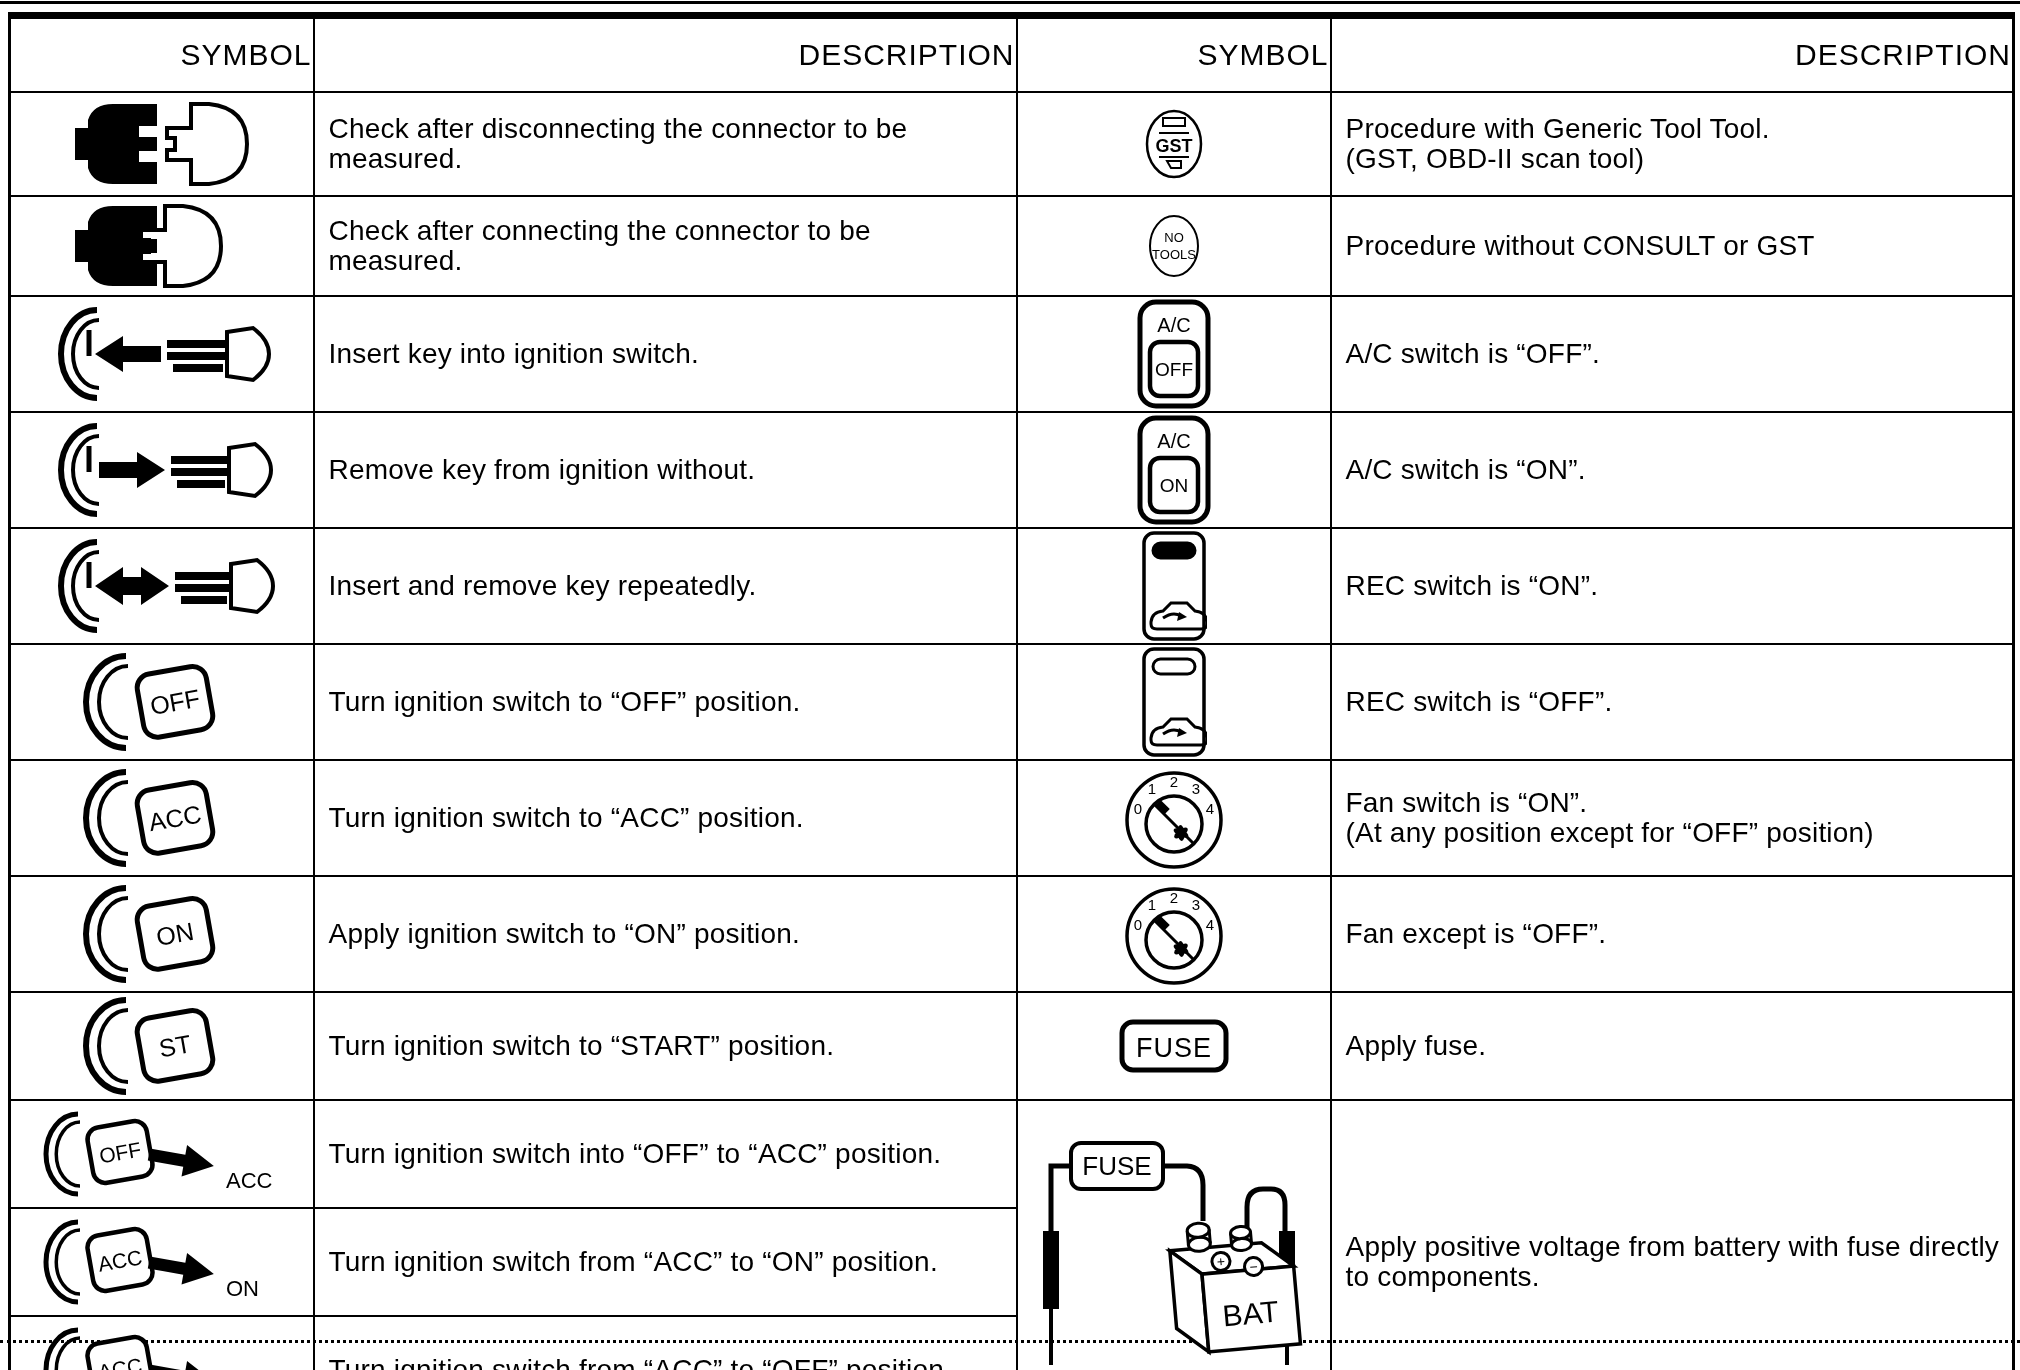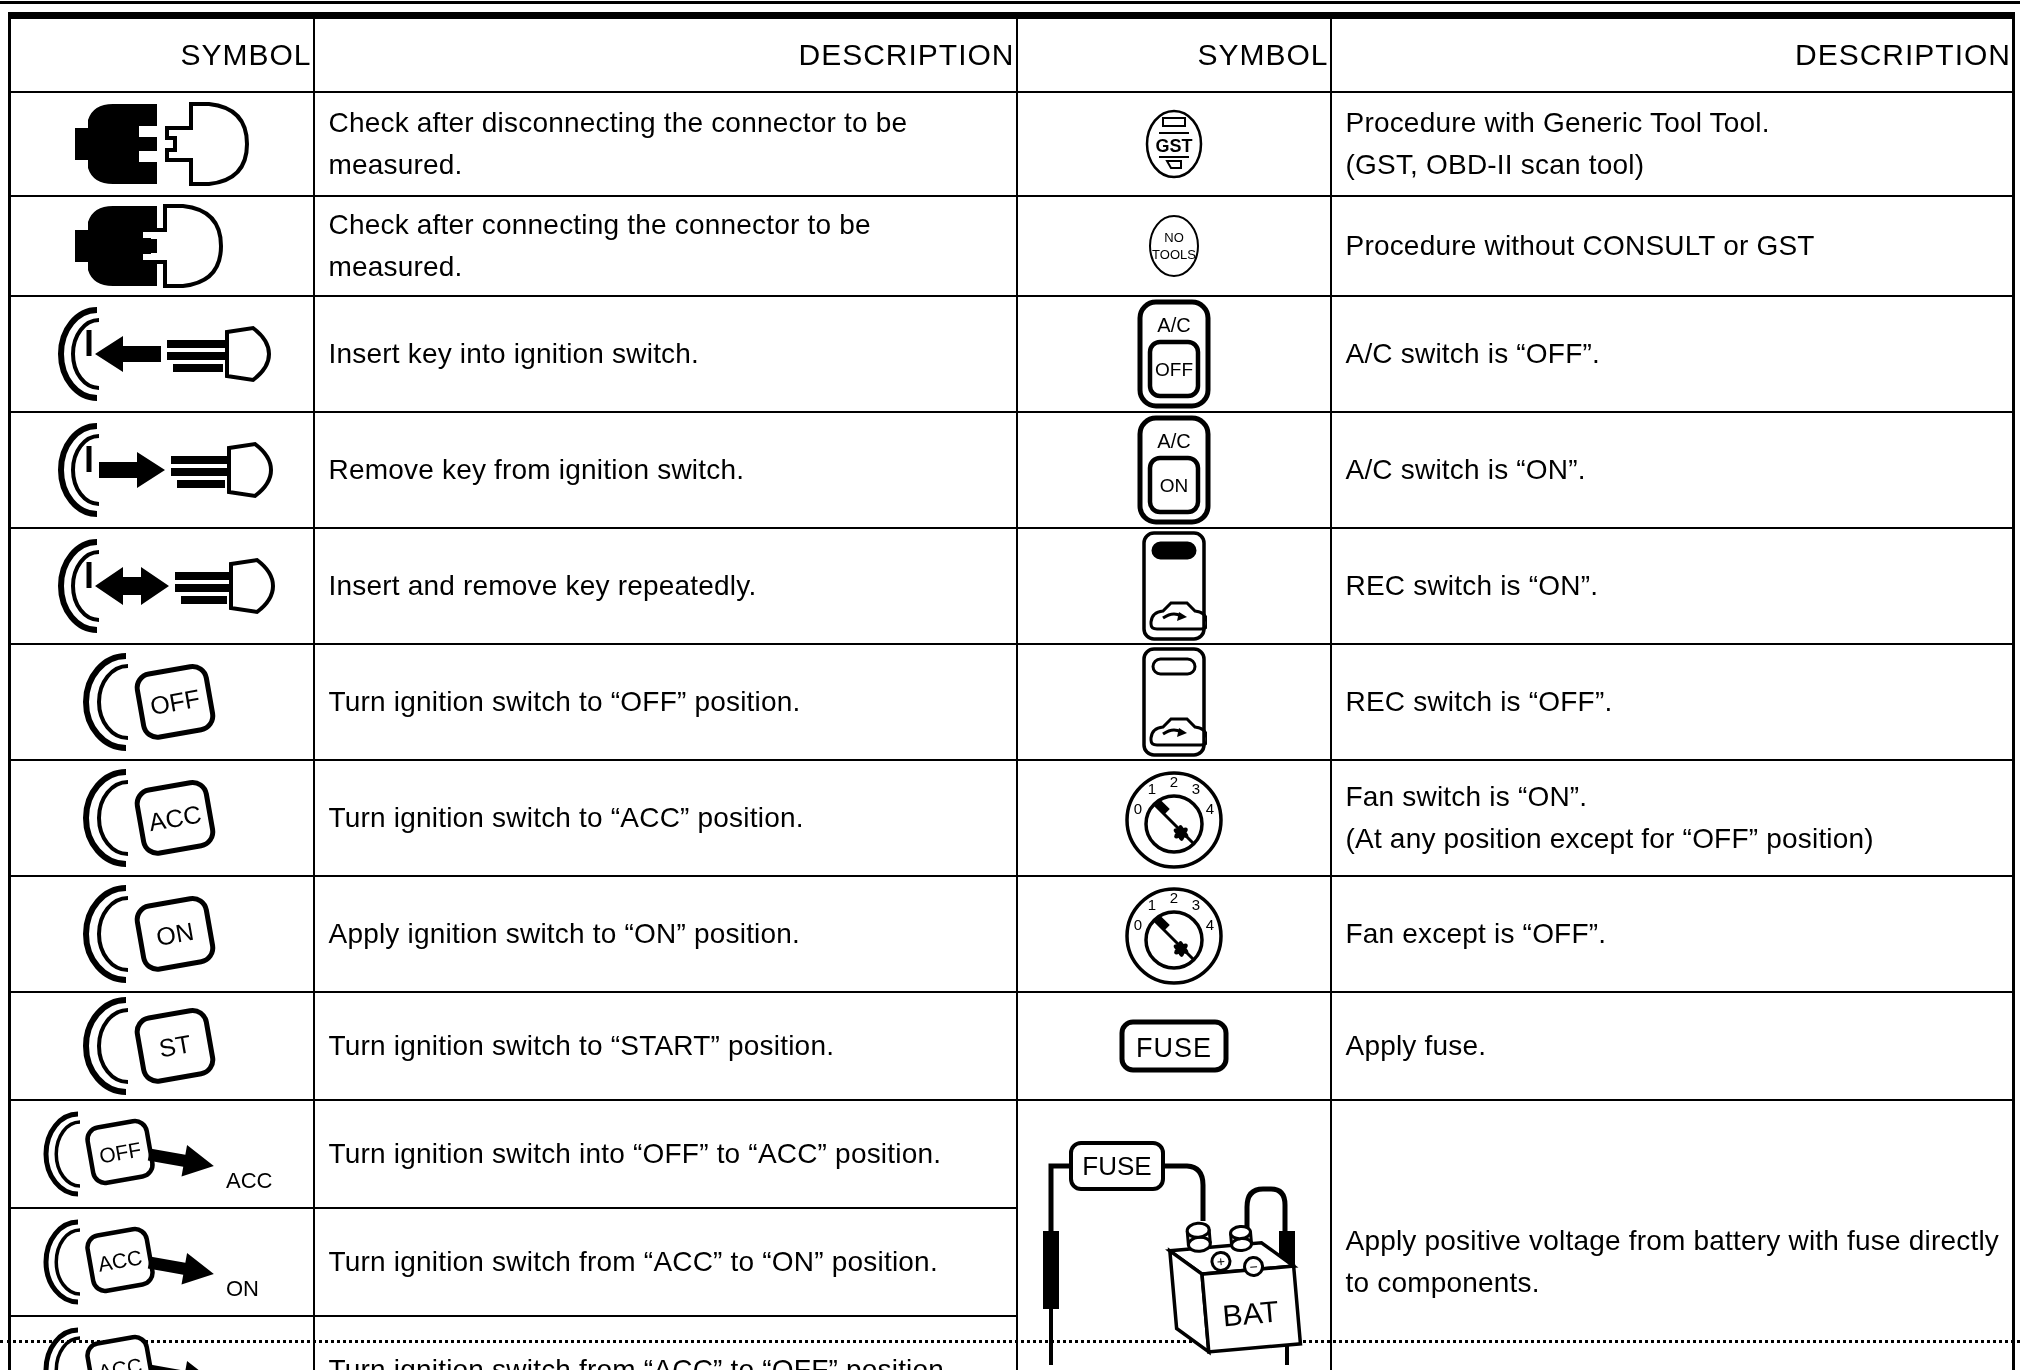--- a/index.html
+++ b/index.html
@@ -10,21 +10,21 @@
   table.symtab{position:absolute;left:8px;top:12px;width:2004px;
        border-collapse:collapse;table-layout:fixed;
        border:3px solid #000;border-top-width:7px;border-bottom-width:7px;}
   th,td{border:2px solid #000;overflow:hidden;}
   th{height:70px;font-size:30px;font-weight:normal;letter-spacing:1px;text-align:right;}
   tbody tr{height:82px;}
   tr.first{height:104px;}
   tr.dashtop > td{border-top-style:dashed;}
   td.sym{text-align:center;vertical-align:middle;}
   td.sym svg{display:block;margin:0 auto;}
-  td.desc{font-size:28px;line-height:42px;vertical-align:middle;
+  td.desc{font-size:28px;line-height:30px;vertical-align:middle;
           padding:0 8px 0 14px;letter-spacing:0.2px;}
   svg text{fill:#000;stroke:none;font-family:"Liberation Sans",sans-serif;}
 </style>
 </head>
 <body>
 
 <div class="edge-top"></div>
 <div class="edge-bottom"></div>
 
 <table class="symtab">
@@ -131,21 +131,21 @@
         </g>
         <path d="M62,42 H100 V32 L128,50 100,68 V58 H62 Z" fill="#000"></path>
         <g fill="#000">
           <rect x="134" y="36" width="60" height="8"></rect>
           <rect x="134" y="48" width="60" height="8"></rect>
           <rect x="140" y="60" width="48" height="8"></rect>
         </g>
         <path d="M192,28 L218,24 Q234,36 234,50 Q234,64 218,76 L192,72 Z" fill="#fff" stroke="#000" stroke-width="4"></path>
       </svg>
     </td>
-    <td class="desc">Remove key from ignition switch.</td>
+    <td class="desc">Remove key from ignition without.</td>
     <td class="sym">
       <svg width="76" height="112" viewBox="0 0 76 112">
         <rect x="4" y="4" width="68" height="104" rx="16" fill="#fff" stroke="#000" stroke-width="5"></rect>
         <text x="38" y="34" font-size="20" text-anchor="middle">A/C</text>
         <rect x="14" y="44" width="48" height="54" rx="10" fill="#fff" stroke="#000" stroke-width="4.5"></rect>
         <text x="38" y="78" font-size="19" text-anchor="middle">ON</text>
       </svg>
     </td>
     <td class="desc">
       <div>A/C switch is “ON”.</div>

